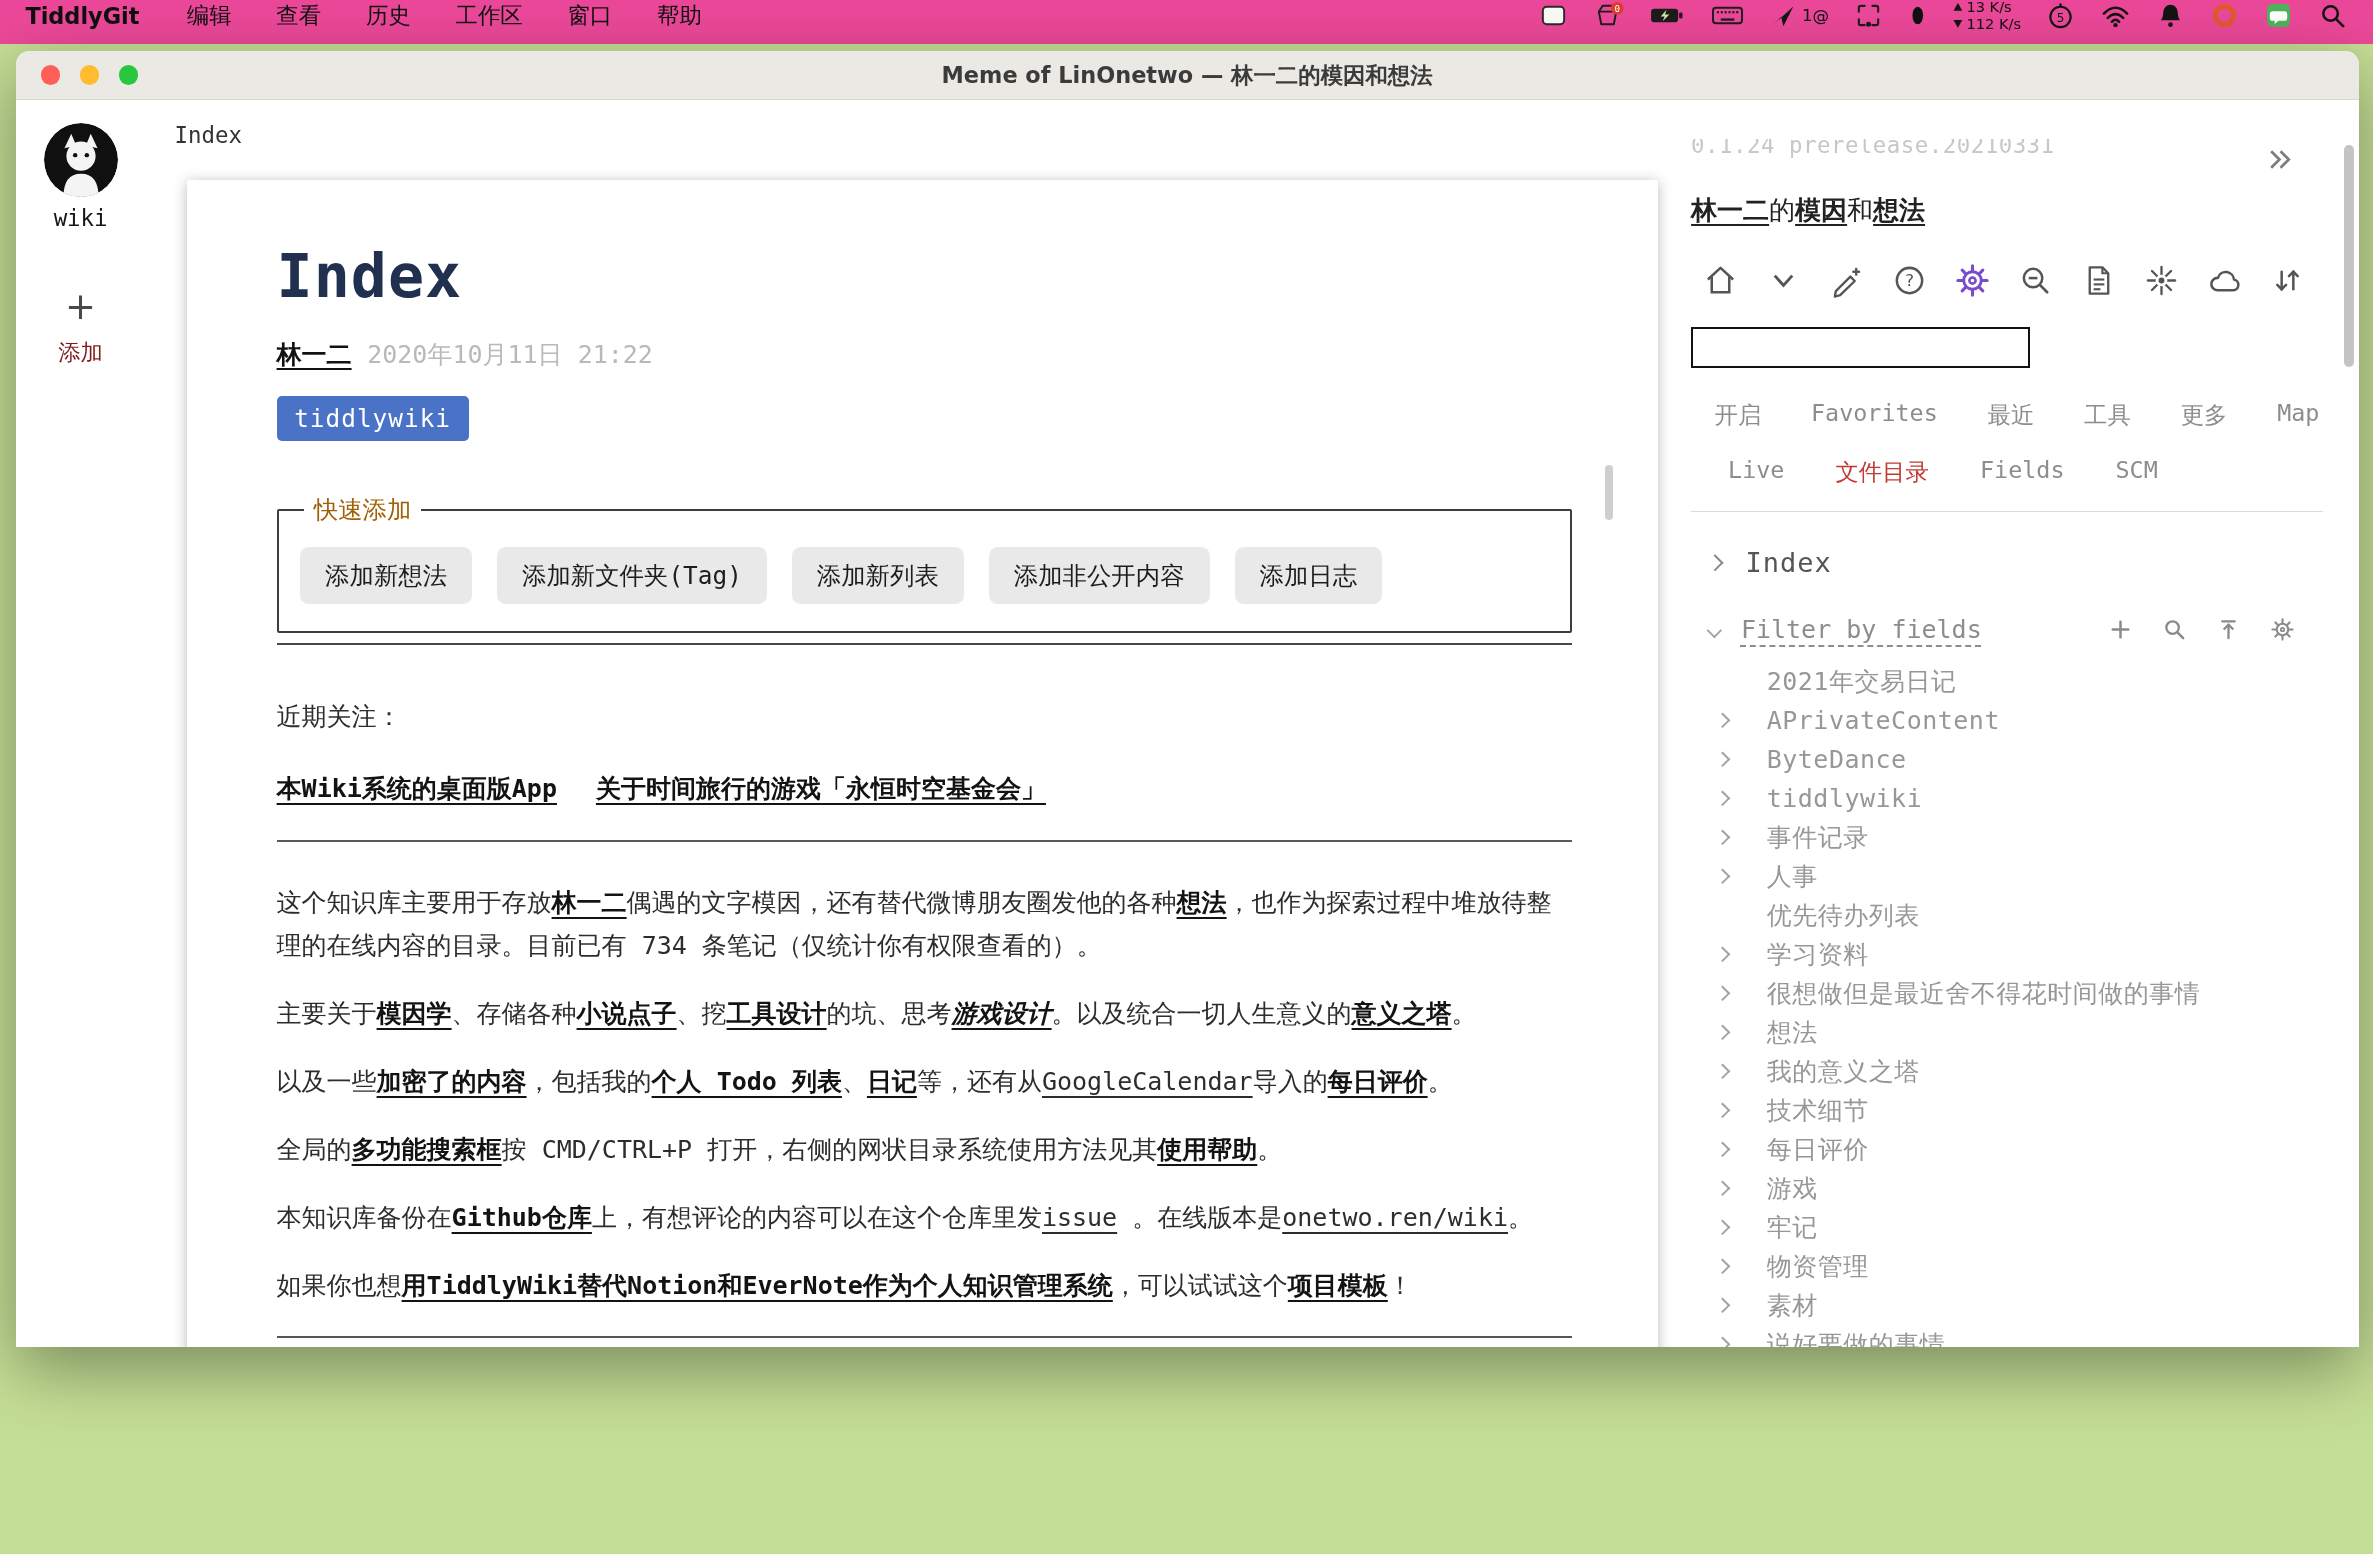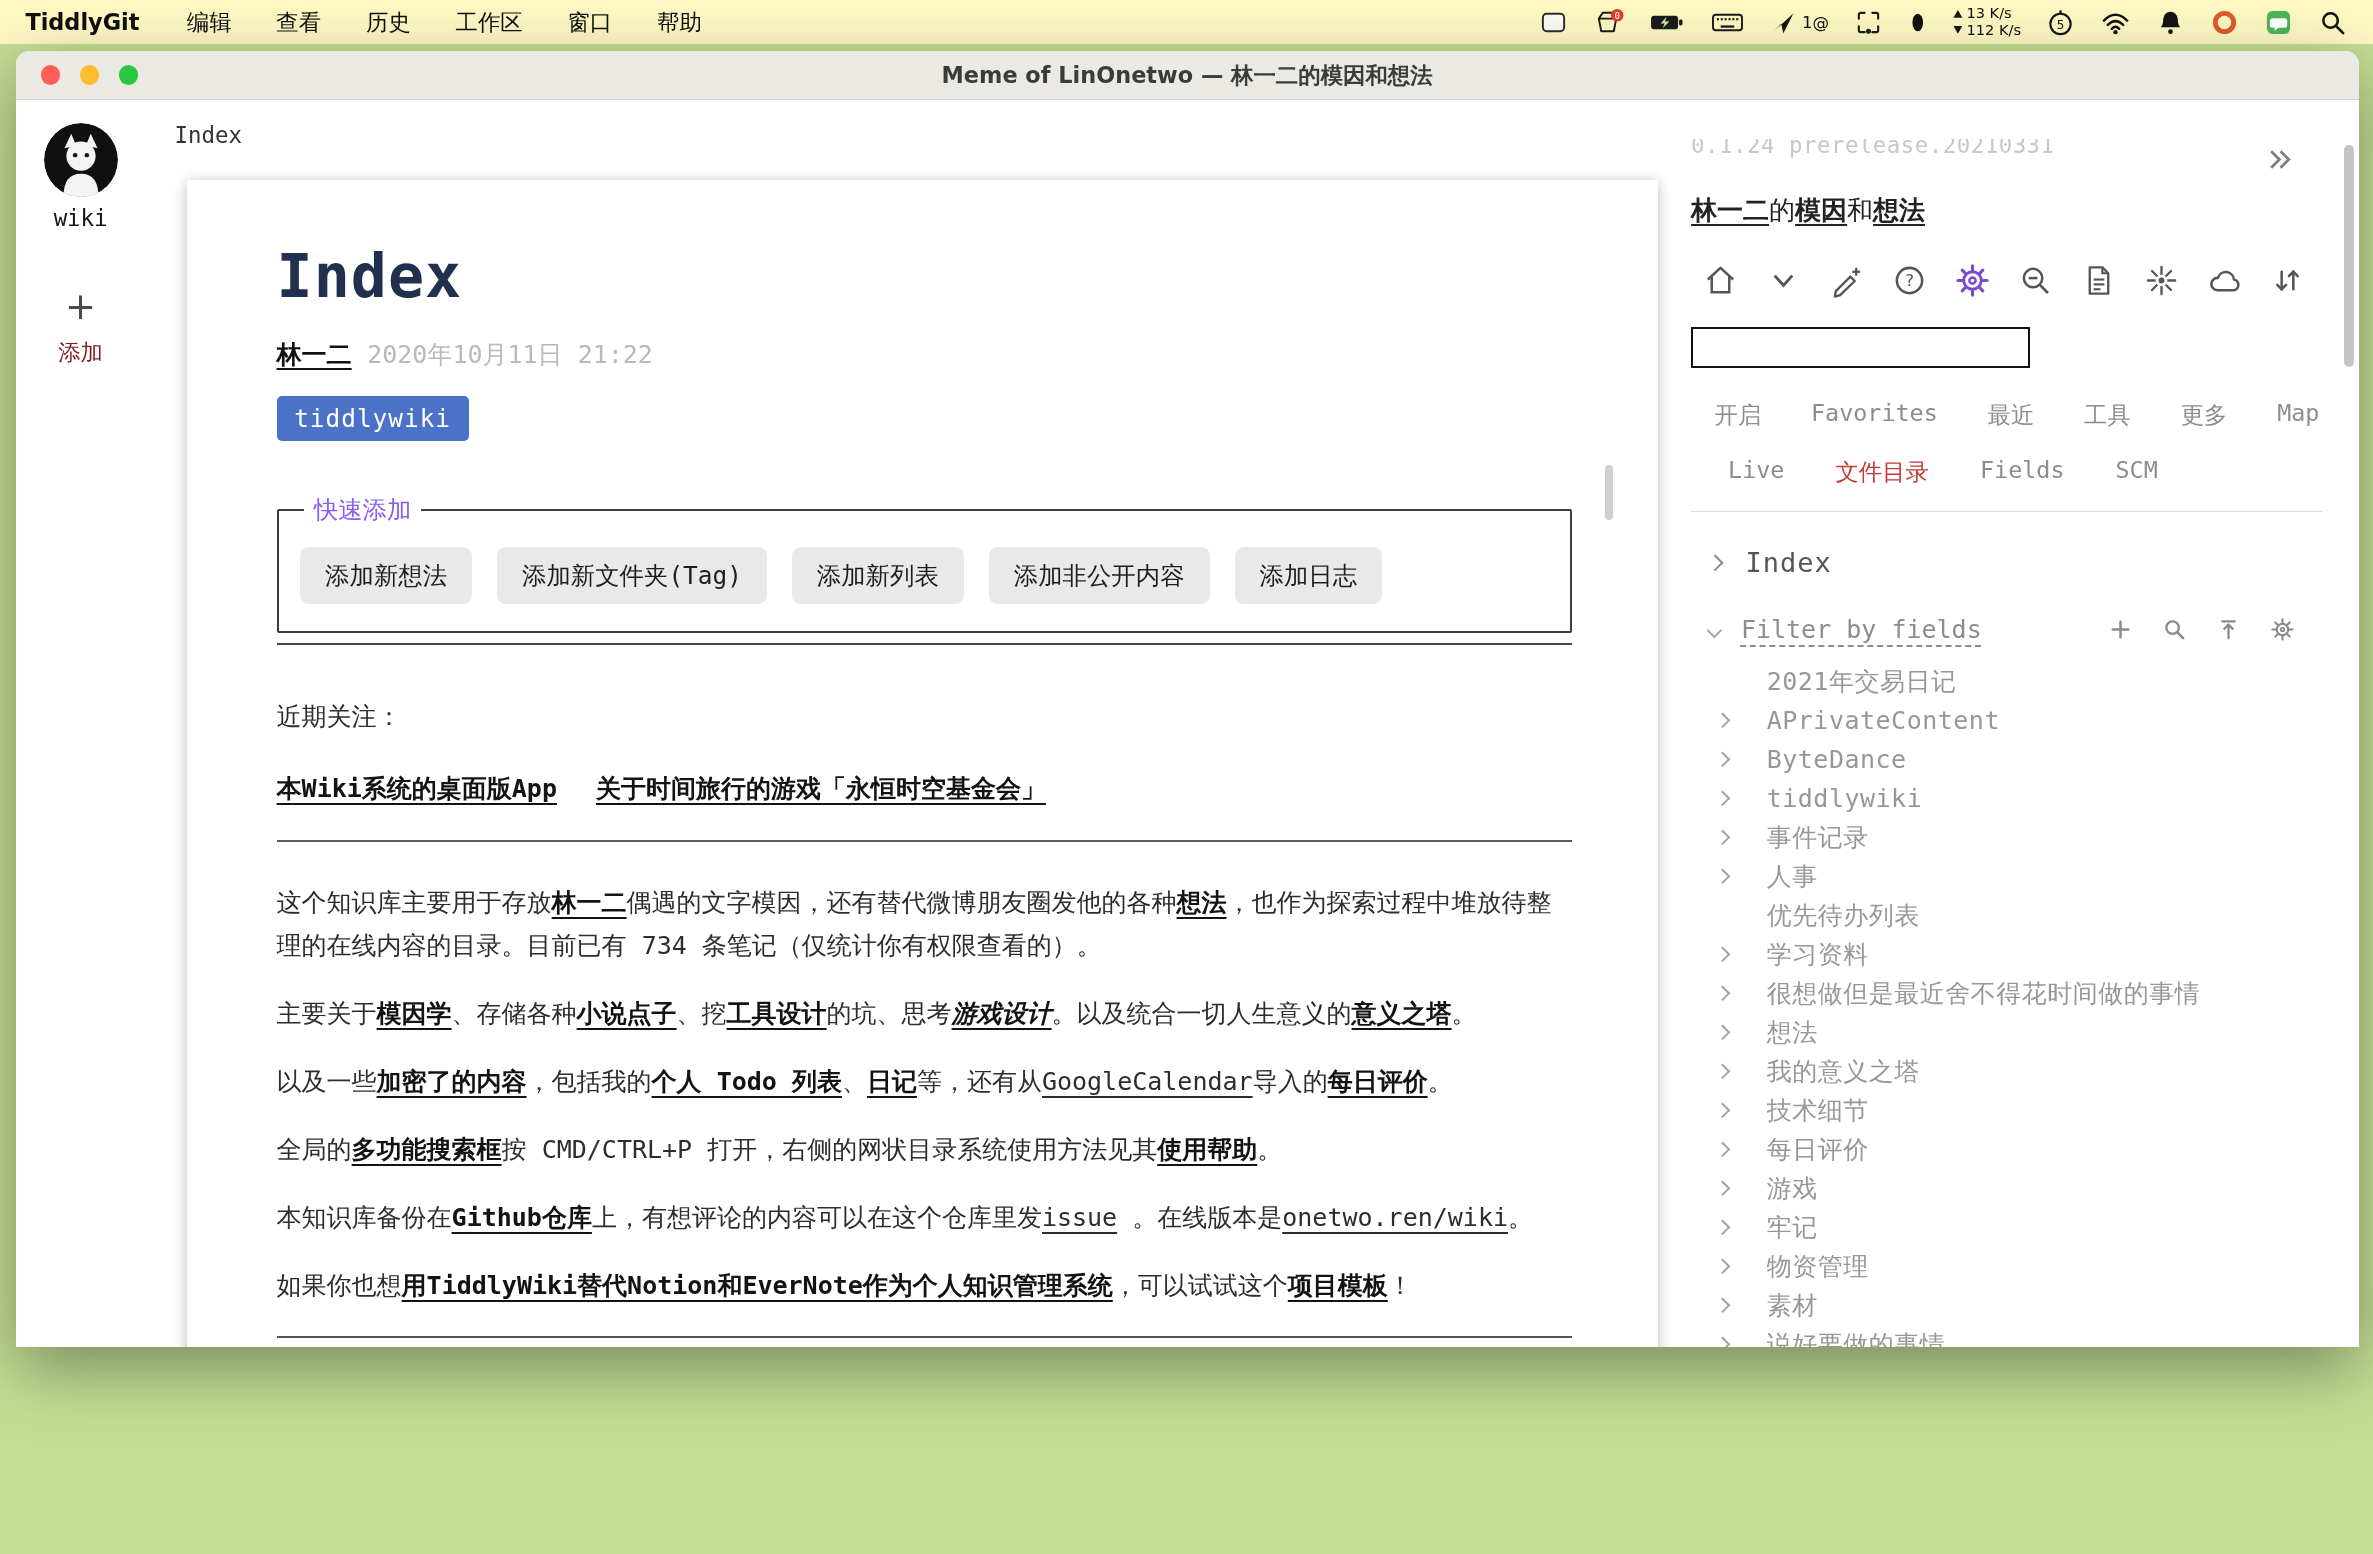--- a/index.html
+++ b/index.html
@@ -9,22 +9,22 @@
     overflow: hidden;
     background: #c5de95;
     font-family: "DejaVu Sans", "Liberation Sans", sans-serif;
     color: #111;
   }
   svg { display:block; }
 
   
   .menubar {
     position:absolute; top:0; left:0; right:0; height:44px;
-    background:#fef9c3;
-    display:flex; align-items:center; justify-content:space-between;
+    background:#ec4899;
+    display:flex; align-items:flex-start; justify-content:space-between;
     padding:0 27px 0 13.7px;
   }
   .menu-left { display:flex; align-items:center; }
   .menu-items { display:flex; align-items:center; }
   .mi { font-size:22.4px; color:#101010; padding:0 22.4px; white-space:nowrap; }
   .mi.app { font-weight:700; padding:0 25px 0 11.7px; }
   .status { display:flex; align-items:center; gap:25px; }
   .st-ic { display:inline-flex; align-items:center; gap:5.9px; }
   .speed { display:flex; flex-direction:column; justify-content:center; gap:2px; }
   .speed .srow { display:flex; align-items:center; gap:3.9px; font-size:14.6px; line-height:14.6px; color:#111; font-weight:500; }
@@ -66,21 +66,21 @@
     padding:62px 86px 0 90px;
     font-family:"DejaVu Sans Mono","DejaVu Sans","Liberation Sans",sans-serif;
     color:#2d2d2d; font-size:25px;
   }
   .ttitle { font-size:60px; font-weight:700; color:#22304f; letter-spacing:1px; line-height:1.15; }
   .byline { margin-top:27px; display:flex; align-items:baseline; gap:15.6px; font-size:25px; }
   .author { font-weight:700; color:#111; text-decoration:underline; text-underline-offset:4.9px; text-decoration-thickness:2px; }
   .date { color:#b9b9b9; }
   .tagpill { display:inline-block; margin-top:25px; background:#4a72c6; color:#fff; font-size:24.4px; padding:7.8px 17.6px; border-radius:4.9px; letter-spacing:1px; }
   fieldset.qa { margin-top:53px; border:2.4px solid #3d3d3d; padding:21.5px 21.5px 27px; border-radius:2px; }
-  fieldset.qa legend { font-size:24.4px; color:#8b5cf6; padding:0 9.8px; margin-left:3.9px; font-family:inherit; }
+  fieldset.qa legend { font-size:24.4px; color:#a16207; padding:0 9.8px; margin-left:3.9px; font-family:inherit; }
   .qa-row { display:flex; gap:25px; flex-wrap:wrap; }
   .qbtn { background:#e9e9e9; border:none; border-radius:8.8px; padding:12.7px 25px; font-size:24.4px; color:#1d1d1d; font-family:inherit; cursor:pointer; white-space:nowrap; }
   hr { border:none; }
   hr.h1 { border-top:2.4px solid #474747; margin:9.8px 0 0; }
   .recent { margin-top:55px; font-size:25px; }
   .rlinks { margin-top:39px; display:flex; gap:39px; flex-wrap:wrap; }
   .wl { font-weight:700; color:#131313; text-decoration:underline; text-underline-offset:5.9px; text-decoration-thickness:2.4px; }
   a.wl { cursor:pointer; }
   hr.h2 { border-top:2px solid #5a5a5a; margin:35px 0 0; }
   .para { margin-top:25px; line-height:1.72; }

